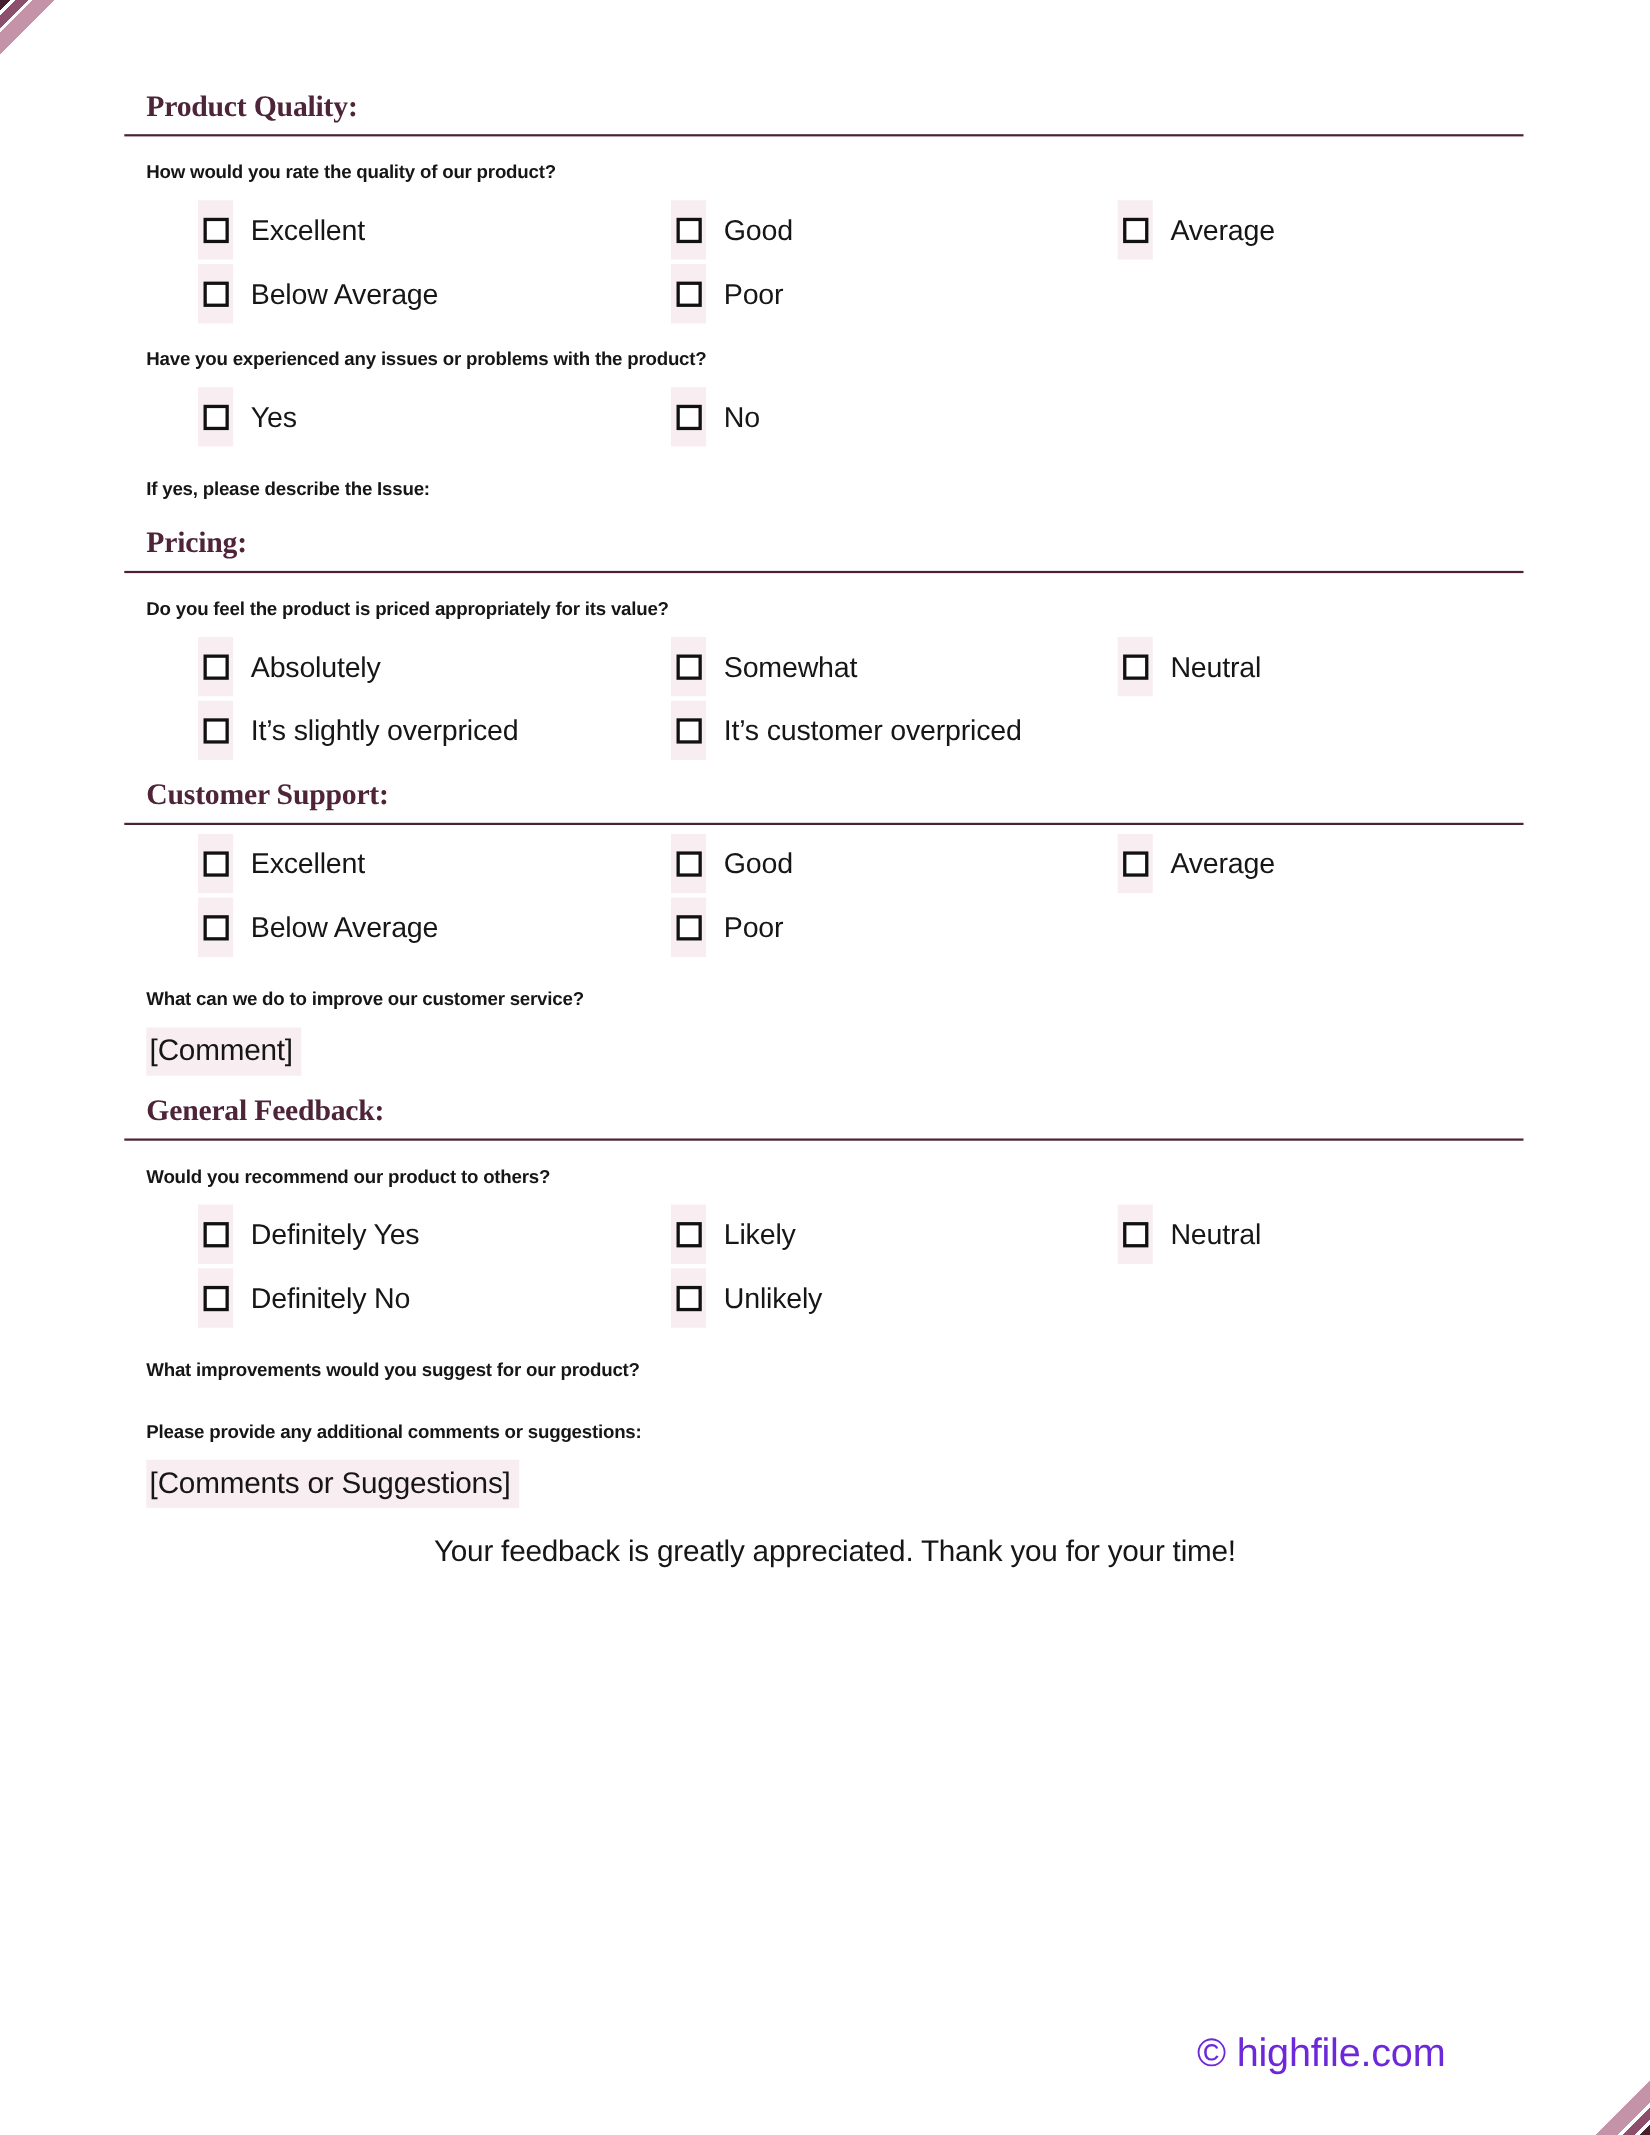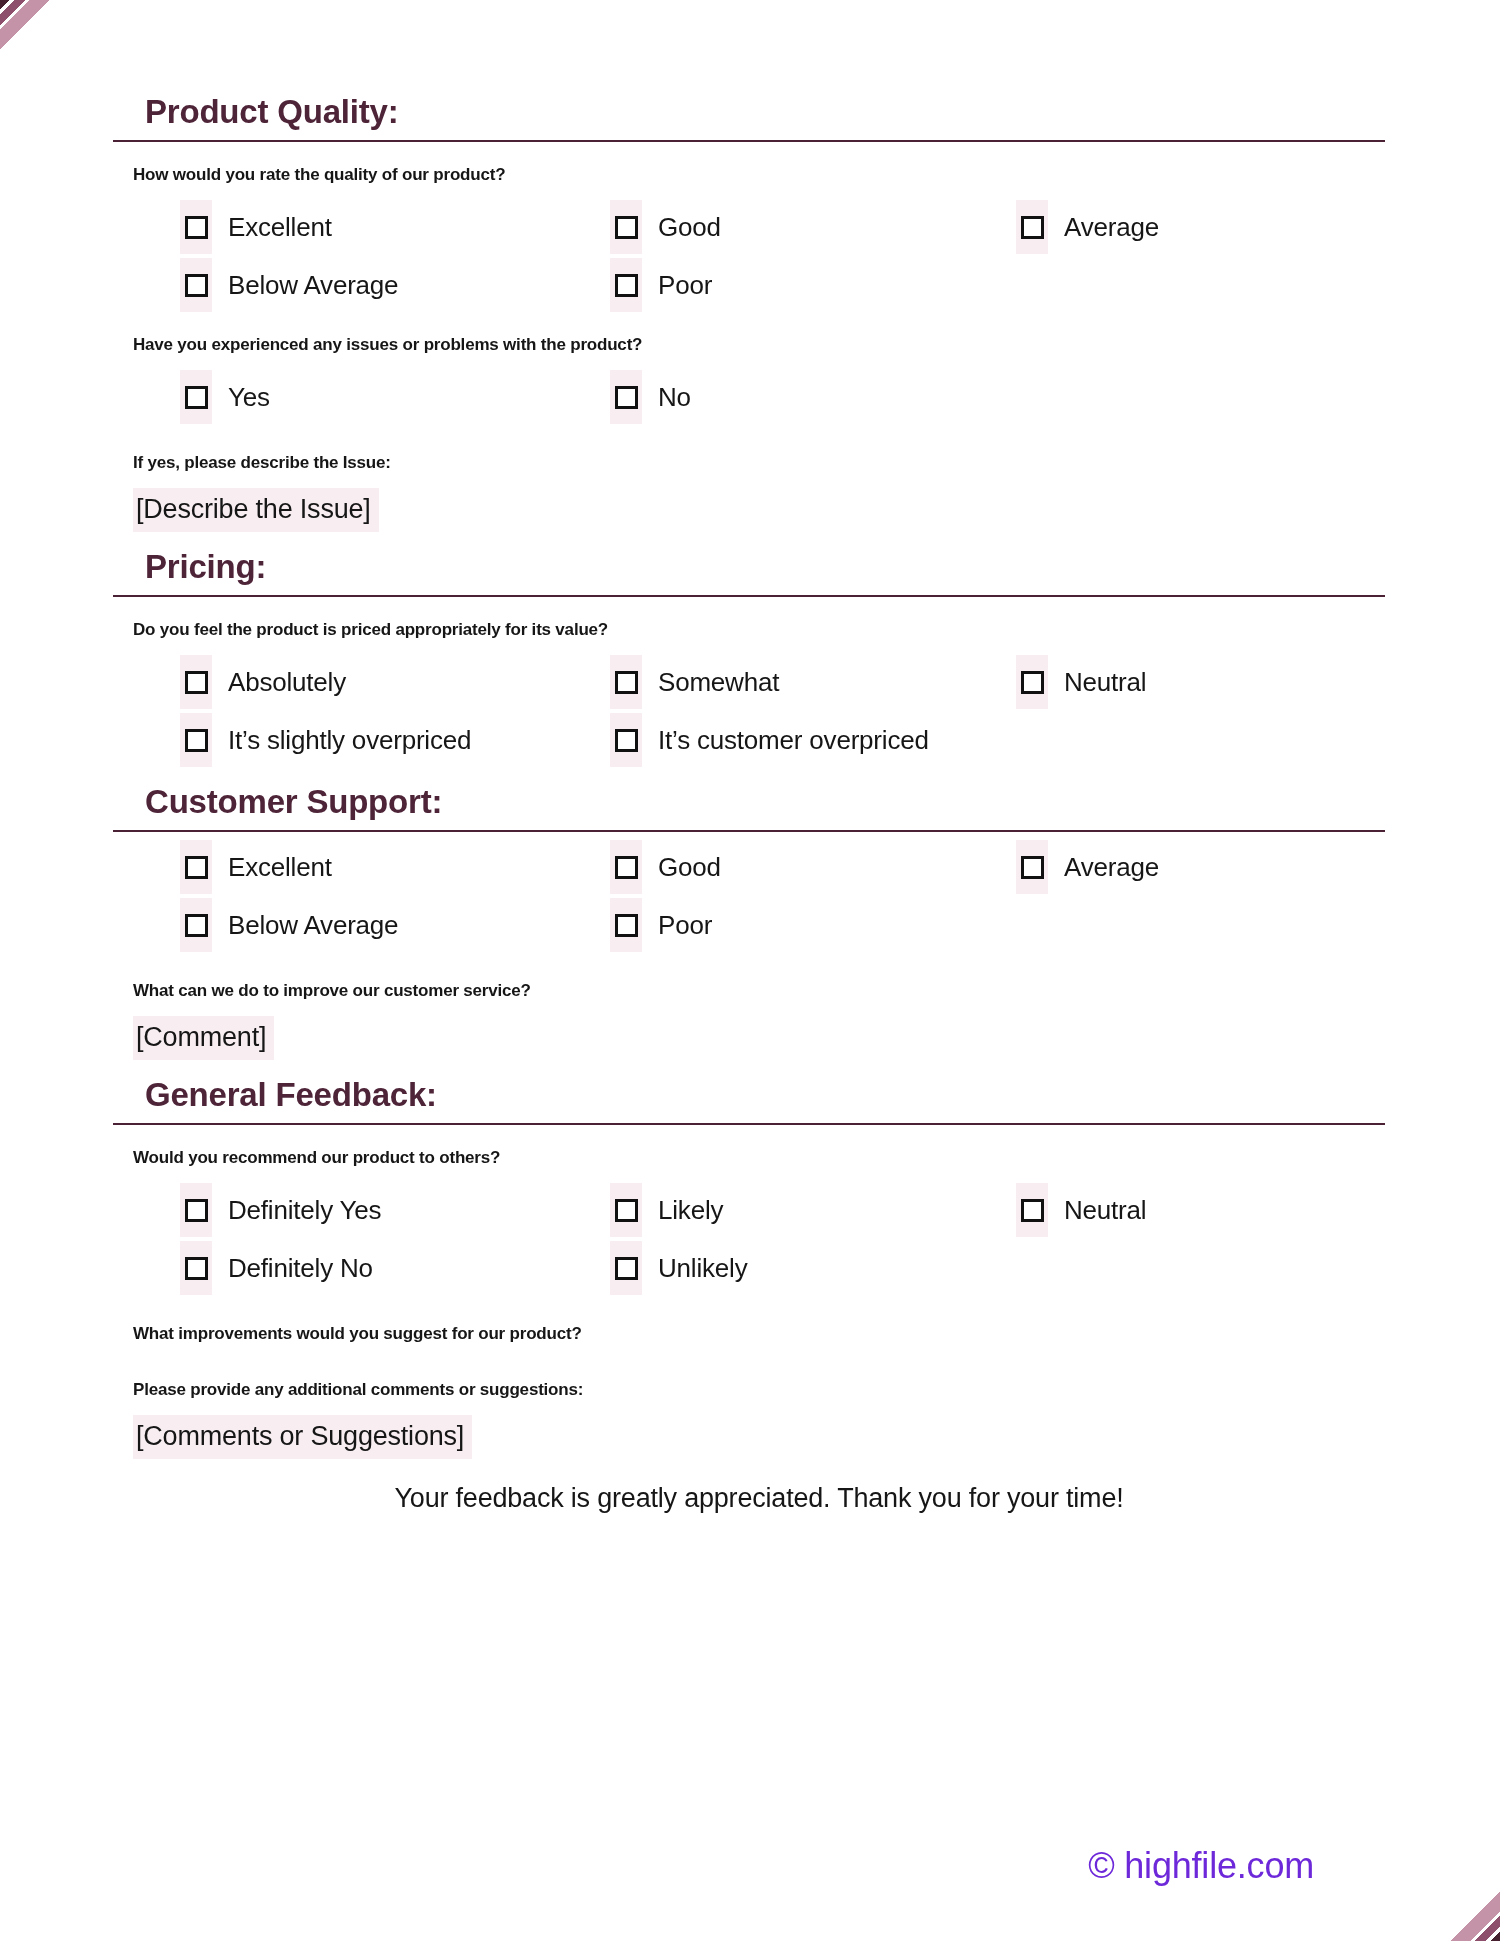--- a/index.html
+++ b/index.html
@@ -25,25 +25,26 @@
     background:linear-gradient(315deg,
       #47202f 0 7px, rgba(0,0,0,0) 7px 10px,
       #8d4f6b 10px 18px, rgba(0,0,0,0) 18px 21px,
       #c593a8 21px 35px, rgba(0,0,0,0) 35px);
   }
   .content { padding:83px 115px 0 133px; }
 
   .section { margin:0; }
   .sec-gap { margin-top:18px; }
   h2.sec-heading {
-    margin:12px; padding:0;
-    font-size:33px; line-height:1;
+    margin:0; padding:0;
+    font-size:27px; line-height:1;
     font-weight:700;
     color:#4e2438;
     letter-spacing:-0.2px;
+    font-family:Liberation Serif, serif;
   }
   .rule {
     margin:12px 0 0 -20px;
     height:0;
     border:none;
     border-top:2px solid #4a2135;
     width:calc(100% + 20px);
   }
   .q {
     font-size:17px; line-height:34px;
@@ -159,21 +160,20 @@
         </div>
         <div class="opt">
           <span class="band">
               <span class="box"></span>
             </span>
           <span class="opt-label">No</span>
         </div>
       </div>
 
       <div class="q after-opts">If yes, please describe the Issue:</div>
-      <div><span class="field">[Describe the Issue]</span></div>
     </div>
 
     <div class="section sec-gap">
       <h2 class="sec-heading">Pricing:</h2>
       <hr class="rule">
 
       <div class="q">Do you feel the product is priced appropriately for its value?</div>
       <div class="opt-grid">
         <div class="opt">
           <span class="band">

